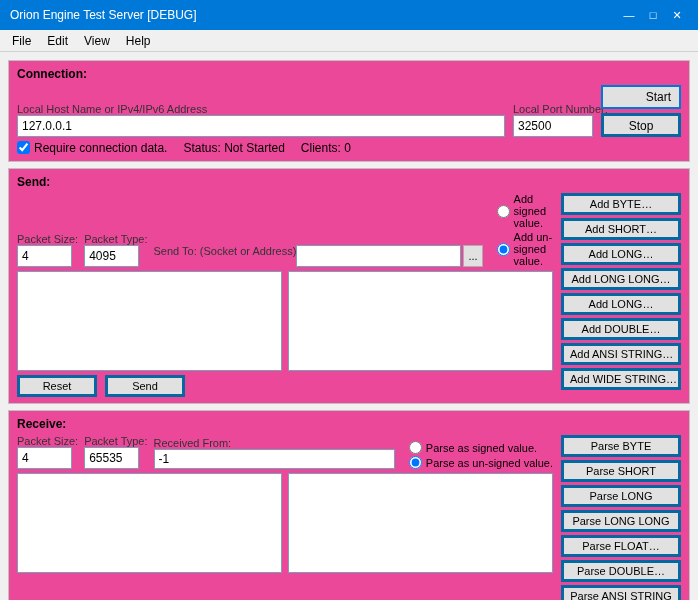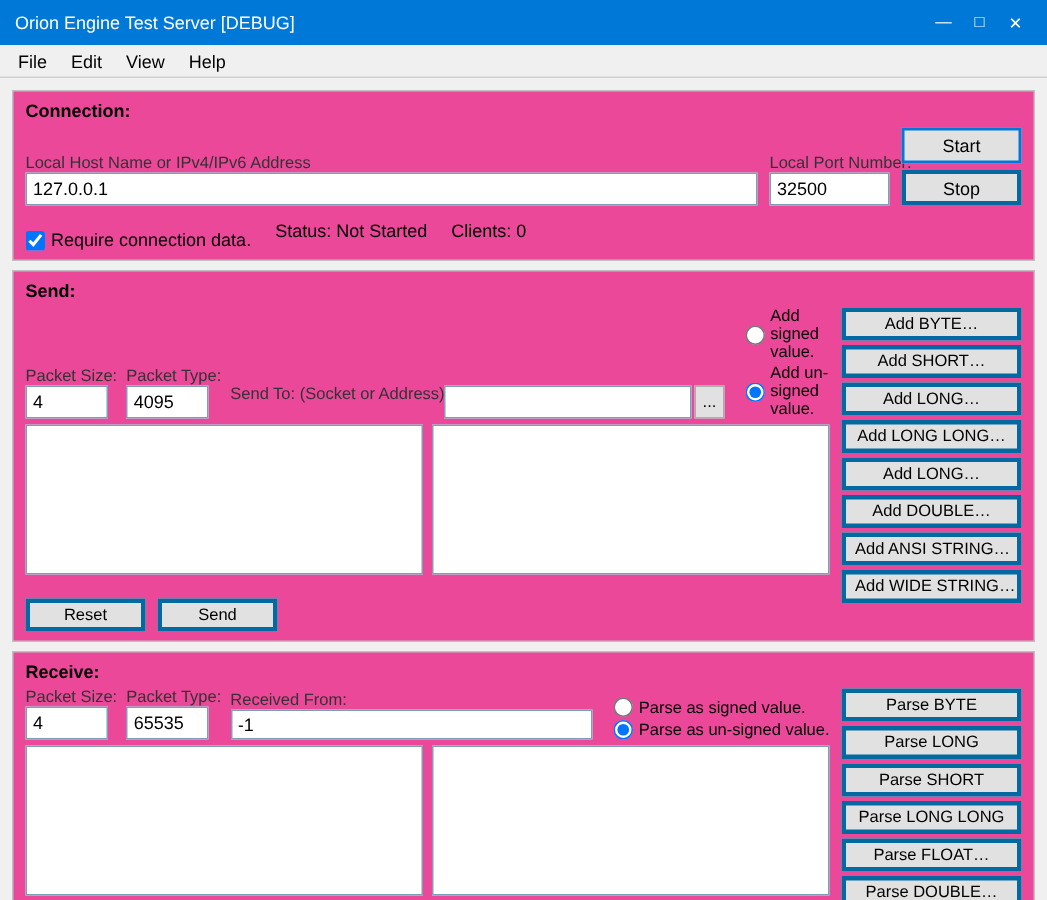--- a/index.html
+++ b/index.html
@@ -83,39 +83,40 @@
       padding: 3px 8px;
       font-size: 12px;
       cursor: pointer;
       text-align: center;
       height: 24px;
       white-space: nowrap;
     }
     .btn.start {
       background: #e1e1e1;
       border: 2px solid #0078d7;
+      text-align: right;
     }
     .conn-row2 { display: flex; align-items: center; gap: 16px; margin-top: 4px; }
     .send-section { }
     .send-main { display: flex; gap: 8px; }
     .send-left { flex: 1; display: flex; flex-direction: column; gap: 4px; }
     .send-right-btns { display: flex; flex-direction: column; gap: 3px; width: 120px; }
     .send-fields { display: flex; gap: 6px; align-items: flex-end; }
     .send-areas { display: flex; gap: 6px; flex: 1; }
     textarea {
       border: 1px solid #7f9db9;
       background: white;
       font-size: 11px;
       resize: none;
       flex: 1;
       height: 100px;
     }
     .radio-group { display: flex; flex-direction: column; gap: 2px; margin-left: 8px; }
     .radio-row { display: flex; align-items: center; gap: 4px; font-size: 11px; }
-    .send-bottom { display: flex; gap: 8px; margin-top: 12px; }
+    .send-bottom { display: flex; gap: 8px; margin-top: 0; }
     .receive-section { }
     .receive-top { display: flex; gap: 6px; align-items: flex-end; }
     .receive-main { display: flex; gap: 8px; }
     .receive-left { flex: 1; display: flex; flex-direction: column; gap: 4px; }
     .receive-right-btns { display: flex; flex-direction: column; gap: 3px; width: 120px; }
     .receive-areas { display: flex; gap: 6px; flex: 1; }
     .small-btn { font-size: 11px; height: 22px; padding: 1px 6px; }
     .ellipsis-btn {
       background: #e1e1e1;
       border: 1px solid #adadad;
@@ -156,21 +157,21 @@
       <div class="port-group">
         <span class="field-label">Local Port Number:</span>
         <input type="text" style="width: 80px;" value="32500">
       </div>
       <div class="btn-group">
         <button class="btn start">Start</button>
         <button class="btn">Stop</button>
       </div>
     </div>
     <div class="conn-row2">
-      <label style="display:flex;align-items:flex-end;gap:2px;margin-top:12px;">
+      <label style="display:flex;align-items:flex-start;gap:2px;">
         <input type="checkbox" checked="" style="">
         <span>Require connection data.</span>
       </label>
       <span>Status: Not Started</span>
       <span>Clients: 0</span>
     </div>
   </div>
 
   <div class="section send-section">
     <div class="section-label">Send:</div>
@@ -254,22 +255,22 @@
           </div>
         </div>
         <div class="receive-areas">
           <textarea style=""></textarea>
           <textarea style=""></textarea>
         </div>
 
       </div>
       <div class="receive-right-btns">
         <button class="btn small-btn">Parse BYTE</button>
+        <button class="btn small-btn">Parse SHORT</button>
         <button class="btn small-btn">Parse LONG</button>
-        <button class="btn small-btn">Parse SHORT</button>
         <button class="btn small-btn">Parse LONG LONG</button>
         <button class="btn small-btn">Parse FLOAT…</button>
         <button class="btn small-btn">Parse DOUBLE…</button>
         <button class="btn small-btn">Parse ANSI STRING</button>
 
       </div>
     </div>
   </div>
 
 </div>

